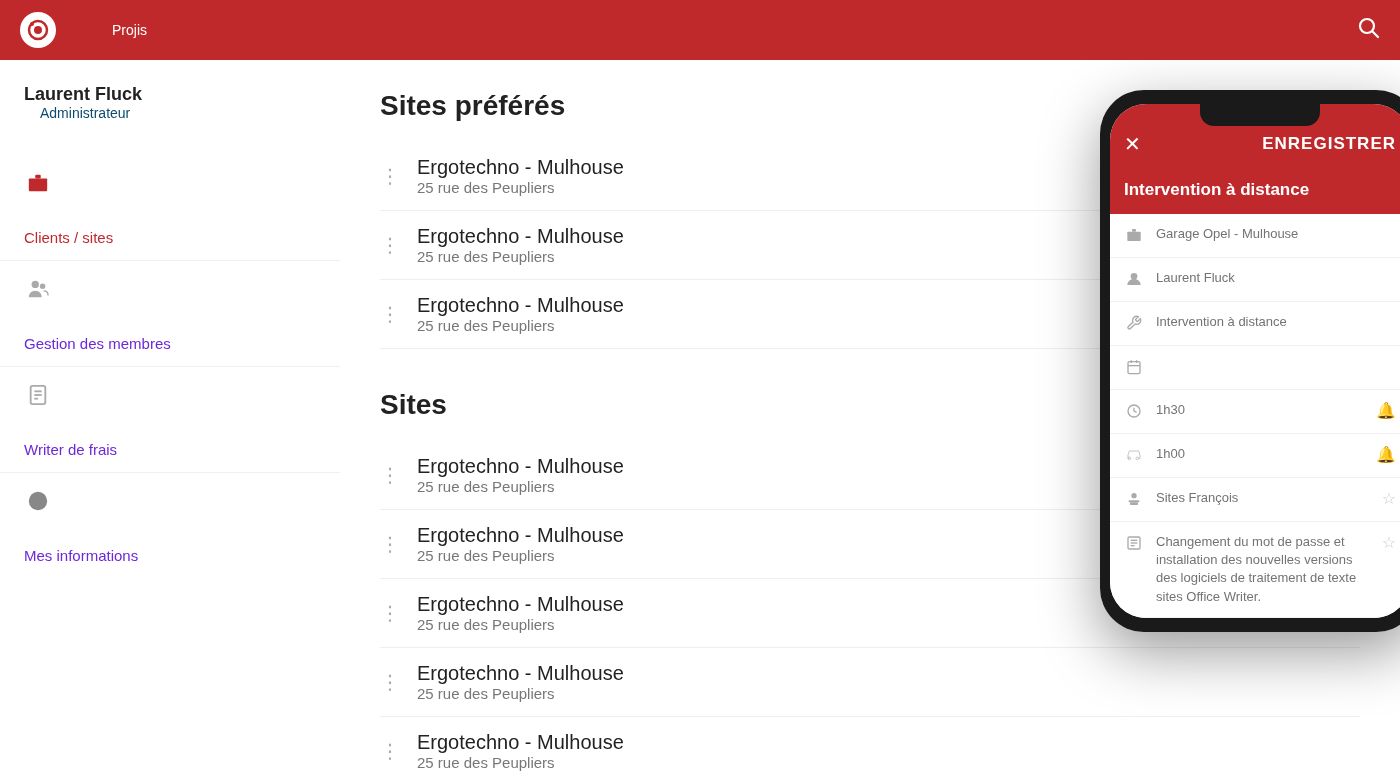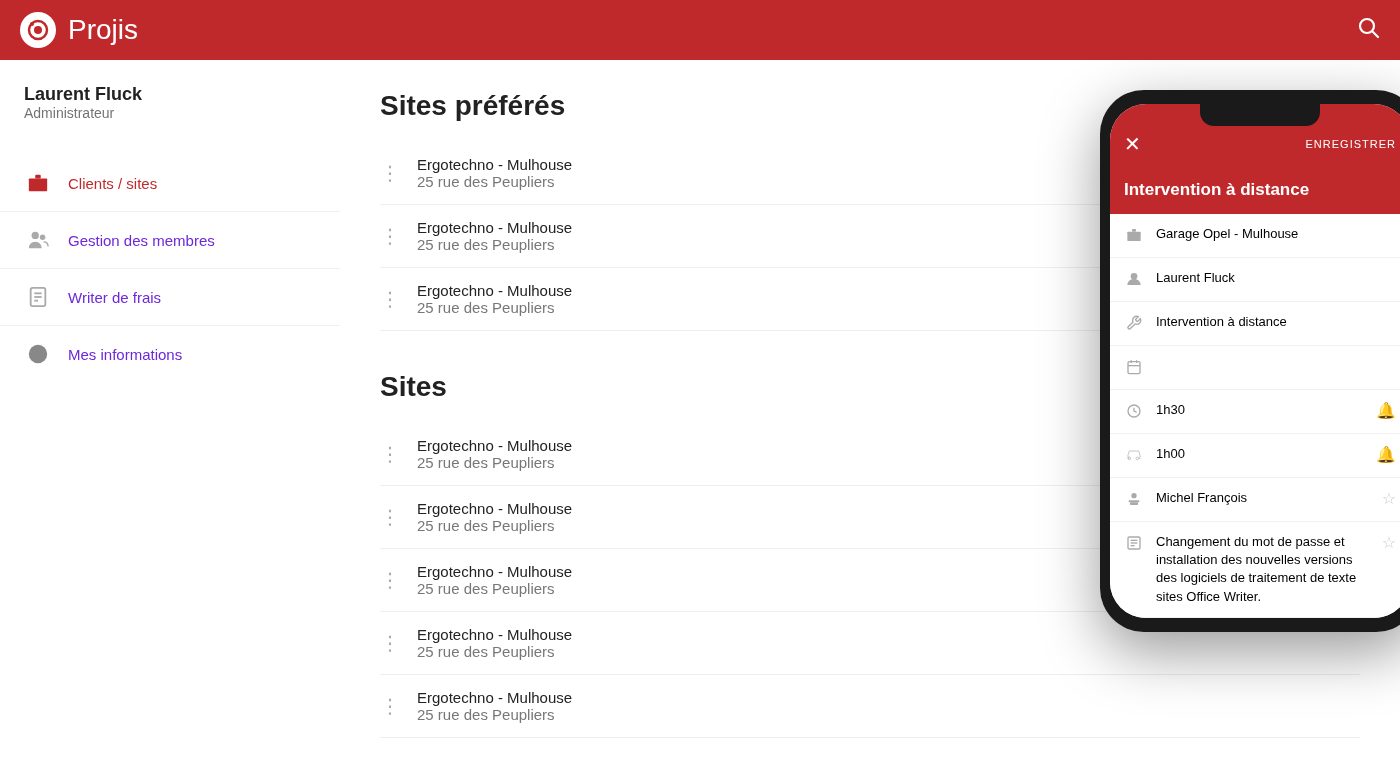--- a/index.html
+++ b/index.html
@@ -32,22 +32,23 @@
       border-radius: 50%;
       display: flex;
       align-items: center;
       justify-content: center;
       font-weight: bold;
       font-size: 18px;
       color: #c0292b;
     }
     .topbar-title {
       color: white;
-      font-size: 28px;
+      font-size: 14px;
       font-weight: 500;
+      margin-left: 44px;
     }
     .topbar-search {
       color: white;
       font-size: 22px;
       cursor: pointer;
     }
 
     
     .layout {
       display: flex;
@@ -64,33 +65,34 @@
     .sidebar-user {
       padding: 0 24px 24px 24px;
     }
     .sidebar-user-name {
       font-size: 18px;
       font-weight: 700;
       color: #222;
     }
     .sidebar-user-role {
       font-size: 14px;
-      color: #737373;
+      color: #0c4a6e;
+      margin-left: 16px;
     }
     .sidebar-nav {
       list-style: none;
       margin-top: 10px;
     }
     .sidebar-nav-item {
       display: flex;
-      align-items: center;
-      gap: 16px;
+      gap: 32px;
       padding: 14px 24px;
       cursor: pointer;
       border-bottom: 1px solid #f0f0f0;
+      flex-direction: column;
     }
     .sidebar-nav-item:last-child {
       border-bottom: none;
     }
     .sidebar-nav-item.active .nav-label {
       color: #c0292b;
       font-weight: 500;
     }
     .sidebar-nav-item .nav-label {
       font-size: 15px;
@@ -139,21 +141,21 @@
       color: #aaa;
       font-size: 20px;
       margin-right: 16px;
       cursor: pointer;
       letter-spacing: 1px;
     }
     .site-info {
       flex: 1;
     }
     .site-name {
-      font-size: 15px;
+      font-size: 20px;
       font-weight: 500;
       color: #222;
     }
     .site-addr {
       font-size: 15px;
       color: #777;
     }
     .star-icon {
       font-size: 22px;
       color: #e8a020;
@@ -197,22 +199,22 @@
       align-items: center;
       justify-content: space-between;
     }
     .phone-header-close {
       color: white;
       font-size: 20px;
       cursor: pointer;
     }
     .phone-header-save {
       color: white;
-      font-size: 11px;
-      font-weight: 400;
+      font-size: 17px;
+      font-weight: 700;
       letter-spacing: 1px;
     }
     .phone-header-title {
       color: white;
       font-size: 17px;
       font-weight: 600;
       padding: 8px 14px 14px 14px;
       background: #c0292b;
     }
     .phone-body {
@@ -229,21 +231,21 @@
       color: #aaa;
       width: 20px;
       text-align: center;
       flex-shrink: 0;
       margin-top: 2px;
       font-size: 15px;
     }
     .phone-row-text {
       flex: 1;
       font-size: 13px;
-      color: #000000;
+      color: #737373;
       line-height: 1.4;
     }
     .phone-row-star {
       color: #ccc;
       font-size: 16px;
     }
     .phone-alarm {
       color: #c0292b;
       font-size: 16px;
     }
@@ -469,21 +471,21 @@
             </div>
 
             <div class="phone-row">
               <span class="phone-row-icon">
                 <svg width="16" height="16" fill="#aaa" viewBox="0 0 24 24">
                     <circle cx="12" cy="7" r="4"></circle>
                     <rect x="4" y="14" width="16" height="3" rx="1"></rect>
                     <rect x="6" y="17" width="12" height="4" rx="1"></rect>
                   </svg>
               </span>
-              <span class="phone-row-text">Michel François</span>
+              <span class="phone-row-text">Sites François</span>
               <span class="phone-row-star">☆</span>
             </div>
 
             <div class="phone-row">
               <span class="phone-row-icon">
                 <svg width="16" height="16" fill="none" stroke="#aaa" stroke-width="2" viewBox="0 0 24 24">
                   <rect x="3" y="3" width="18" height="18" rx="2"></rect>
                   <line x1="7" y1="8" x2="17" y2="8"></line>
                   <line x1="7" y1="12" x2="17" y2="12"></line>
                   <line x1="7" y1="16" x2="13" y2="16"></line>

